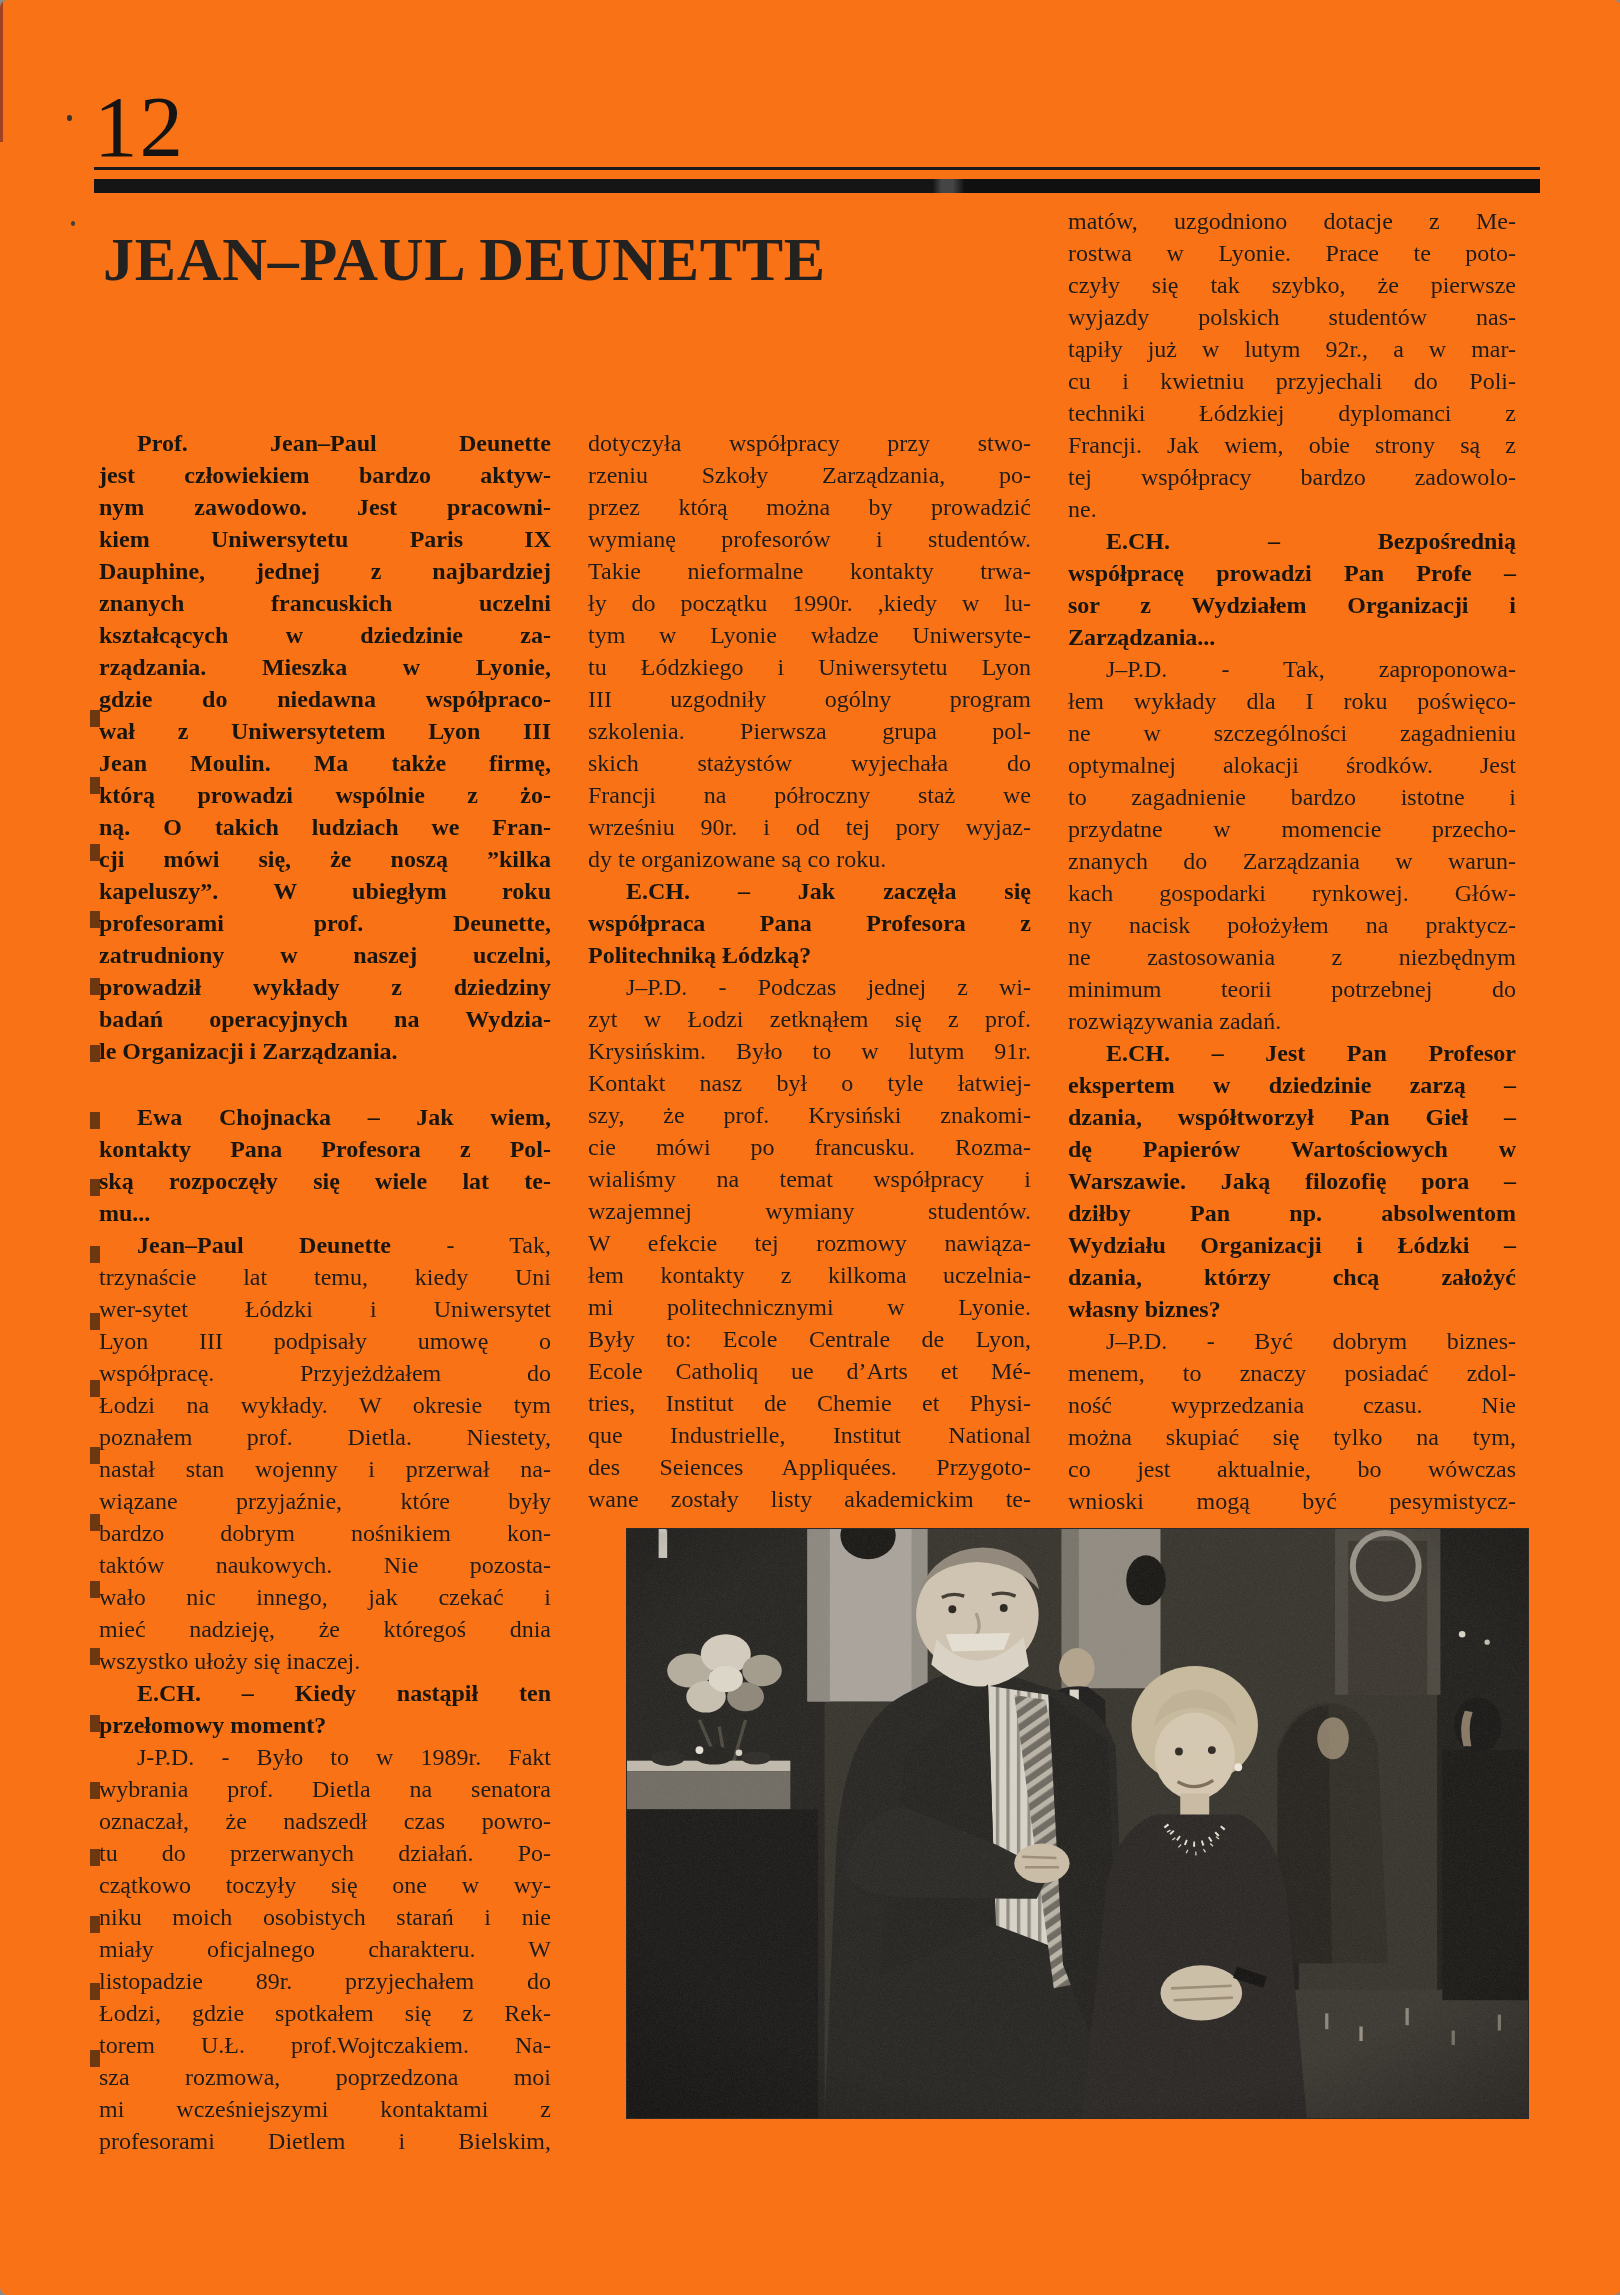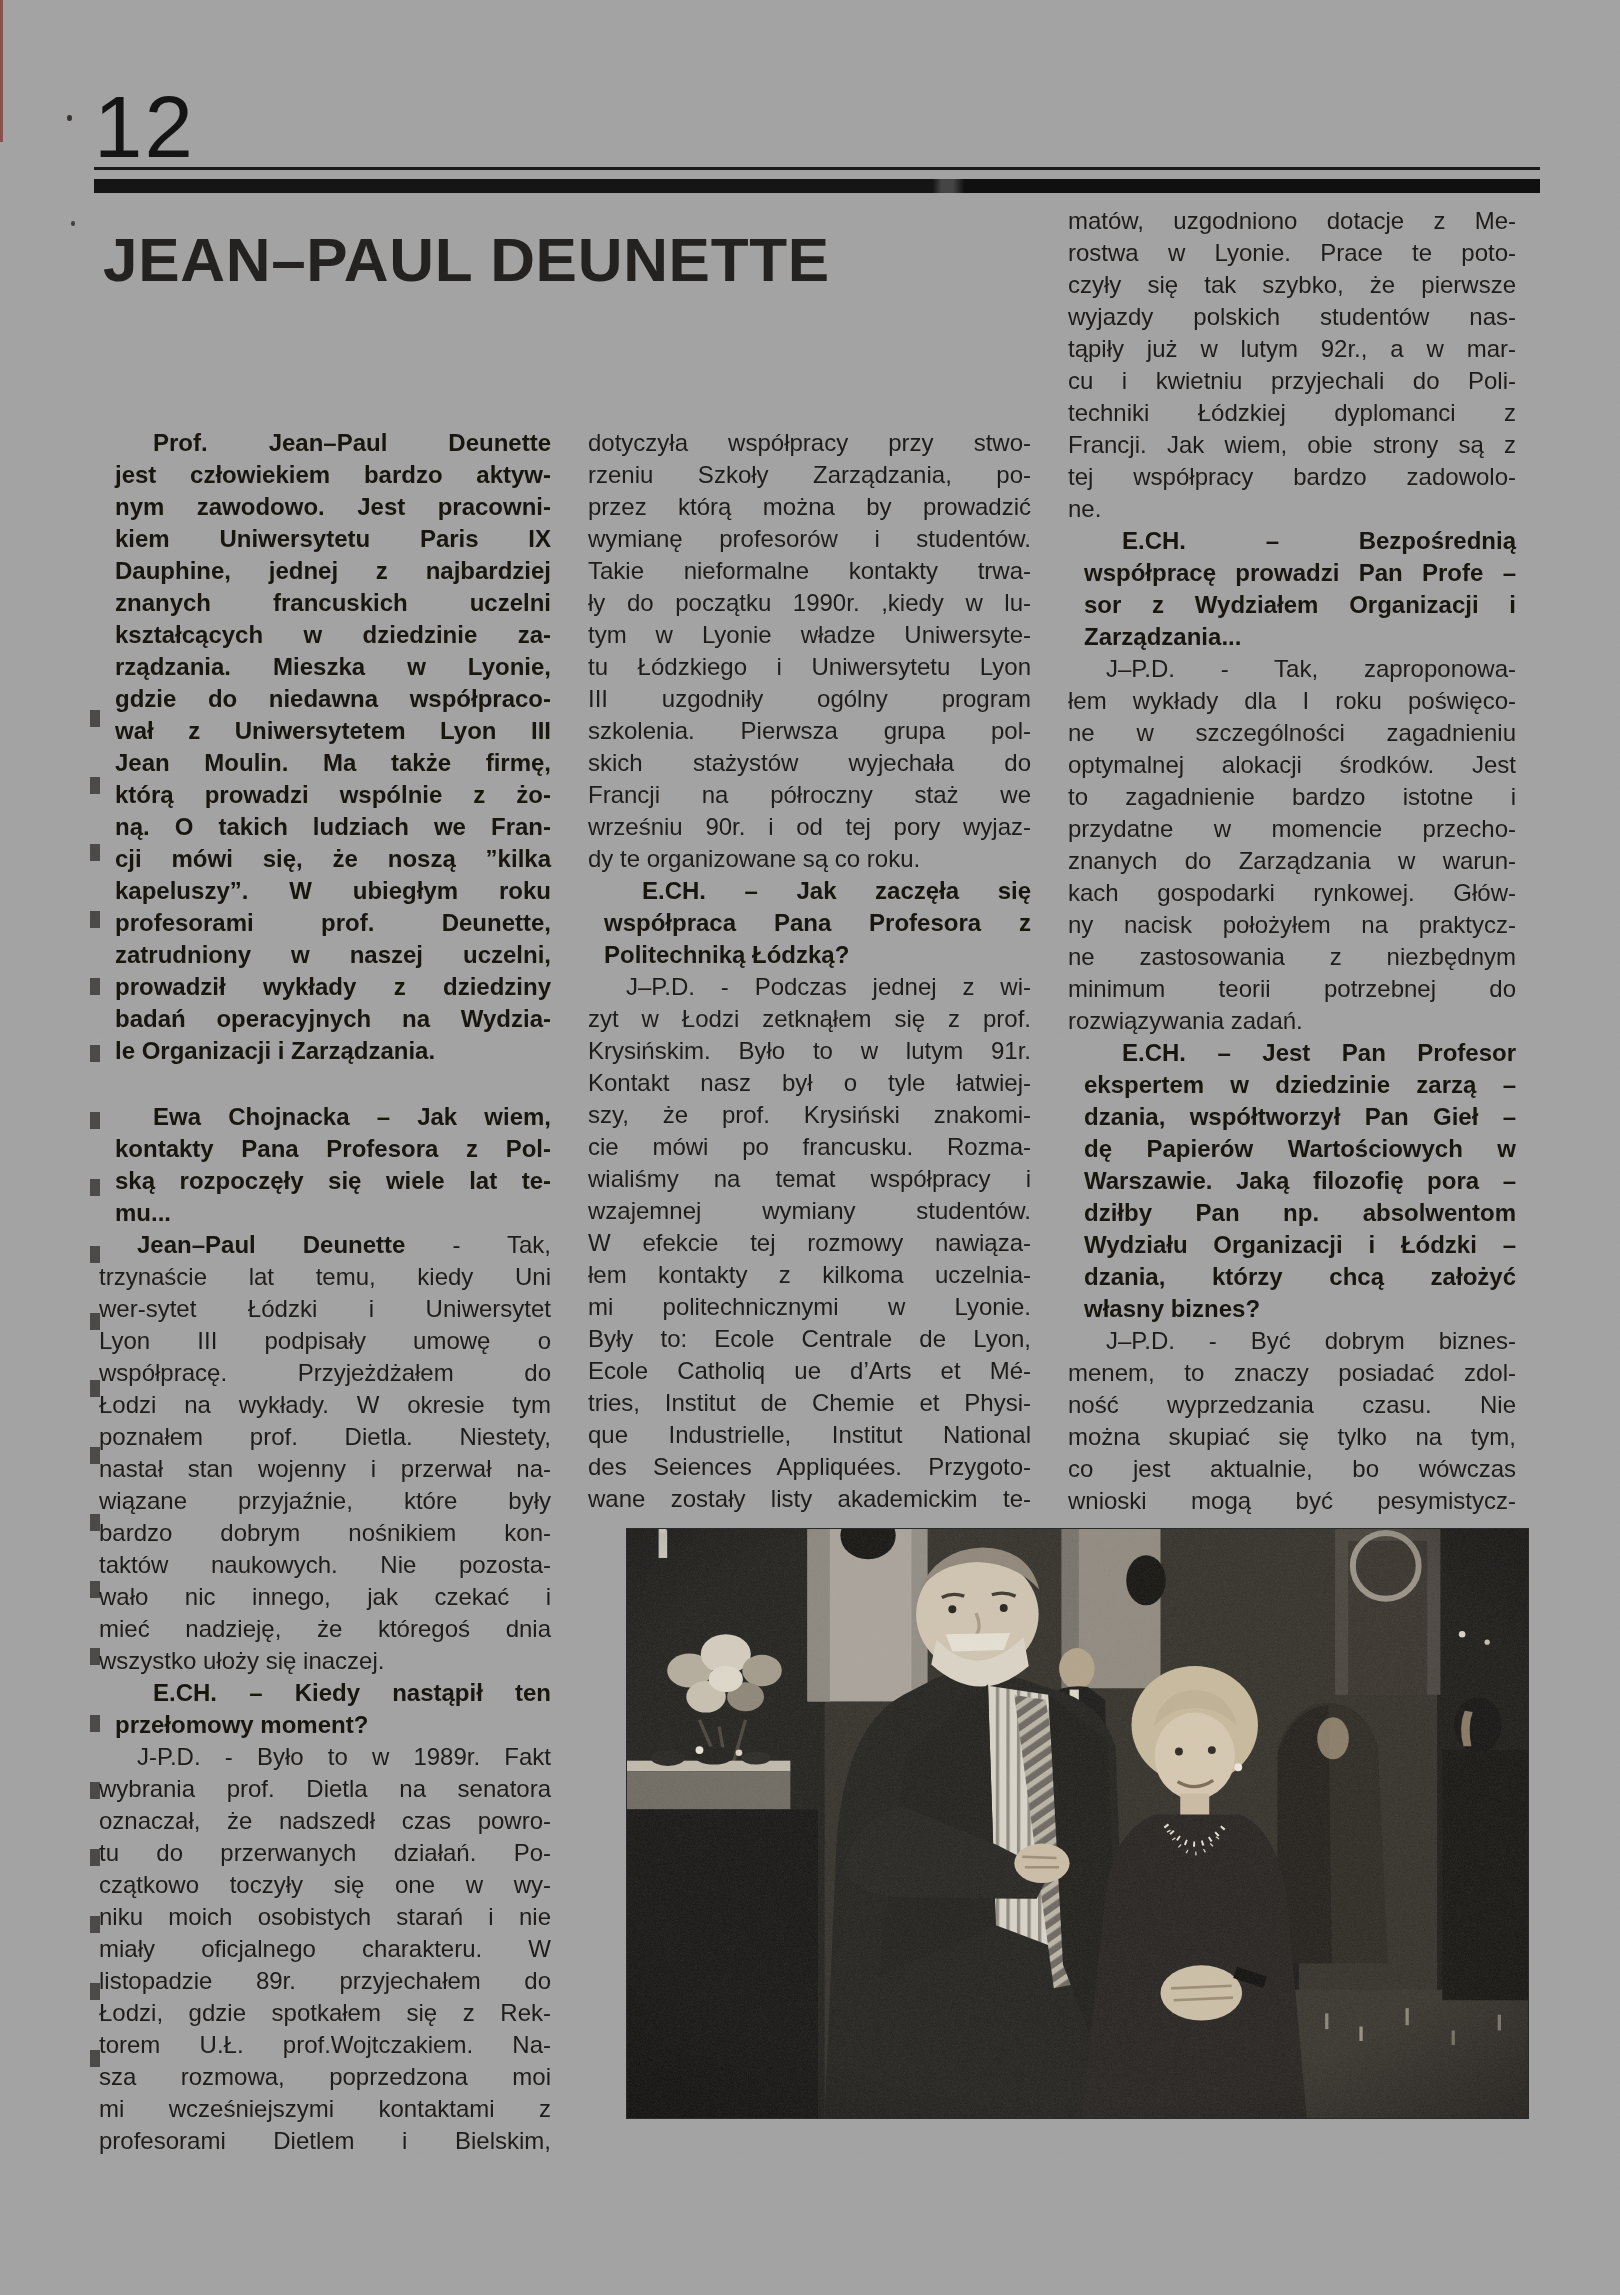--- a/index.html
+++ b/index.html
@@ -1,18 +1,18 @@
 <!DOCTYPE html>
 <html style="font-size:10.5px"><head>
 <meta charset="utf-8">
 <style>
   html,body{margin:0;padding:0;background:#8a8a8a;}
   .page{
-    position:relative;width:1621px;height:2295px;background:#a3a3a3;
-    font-family:Liberation Sans, sans-serif;color:#1f1d1b;overflow:hidden;
+    position:relative;width:1621px;height:2295px;background:#f97316;
+    font-family:Liberation Serif, serif;color:#1f1d1b;overflow:hidden;border-radius:8px;
   }
   .page::before{
     content:"";position:absolute;inset:0;pointer-events:none;
     background-image:radial-gradient(rgba(0,0,0,.028) 0.7px,transparent 1.1px),
                      radial-gradient(rgba(0,0,0,.02) 0.7px,transparent 1.1px);
     background-size:64px 59px,40px 35px;
   }
   .pagenum{
     position:absolute;left:94px;top:83px;font-size:87px;line-height:1;
     color:#141414;letter-spacing:2px;
@@ -26,21 +26,21 @@
     position:absolute;left:103px;top:229px;font-size:62px;line-height:61px;
     font-weight:700;color:#242220;letter-spacing:0.7px;white-space:nowrap;
   }
   .col{position:absolute;font-size:24px;line-height:32px;}
   .col1{left:99px;top:427px;width:452px;}
   .col2{left:588px;top:427px;width:443px;}
   .col3{left:1068px;top:205px;width:448px;}
   .line{text-align:justify;text-align-last:justify;}
   .line.last{text-align-last:left;}
   .line.ind{text-indent:38px;}
-  .line.bold{font-weight:700;color:#18160f;margin-left:16px;}
+  .line.bold{font-weight:700;color:#18160f;}
   .line b{font-weight:700;color:#18160f;}
   .pgap{height:34px;}
   .photo{position:absolute;left:627px;top:1529px;width:901px;height:589px;outline:0.7px solid #2a2a2a;}
   .photo svg{display:block;width:100%;height:100%;}
   .artifact-dashes{
     position:absolute;left:90px;top:710px;width:10px;height:1375px;opacity:.65;
     background:repeating-linear-gradient(180deg,rgba(22,18,16,.95) 0 17px,transparent 17px 67px);
     pointer-events:none;
   }
   .artifact-red{position:absolute;left:0;top:0;width:3.3px;height:142px;background:#7c2d28;opacity:.7;}

